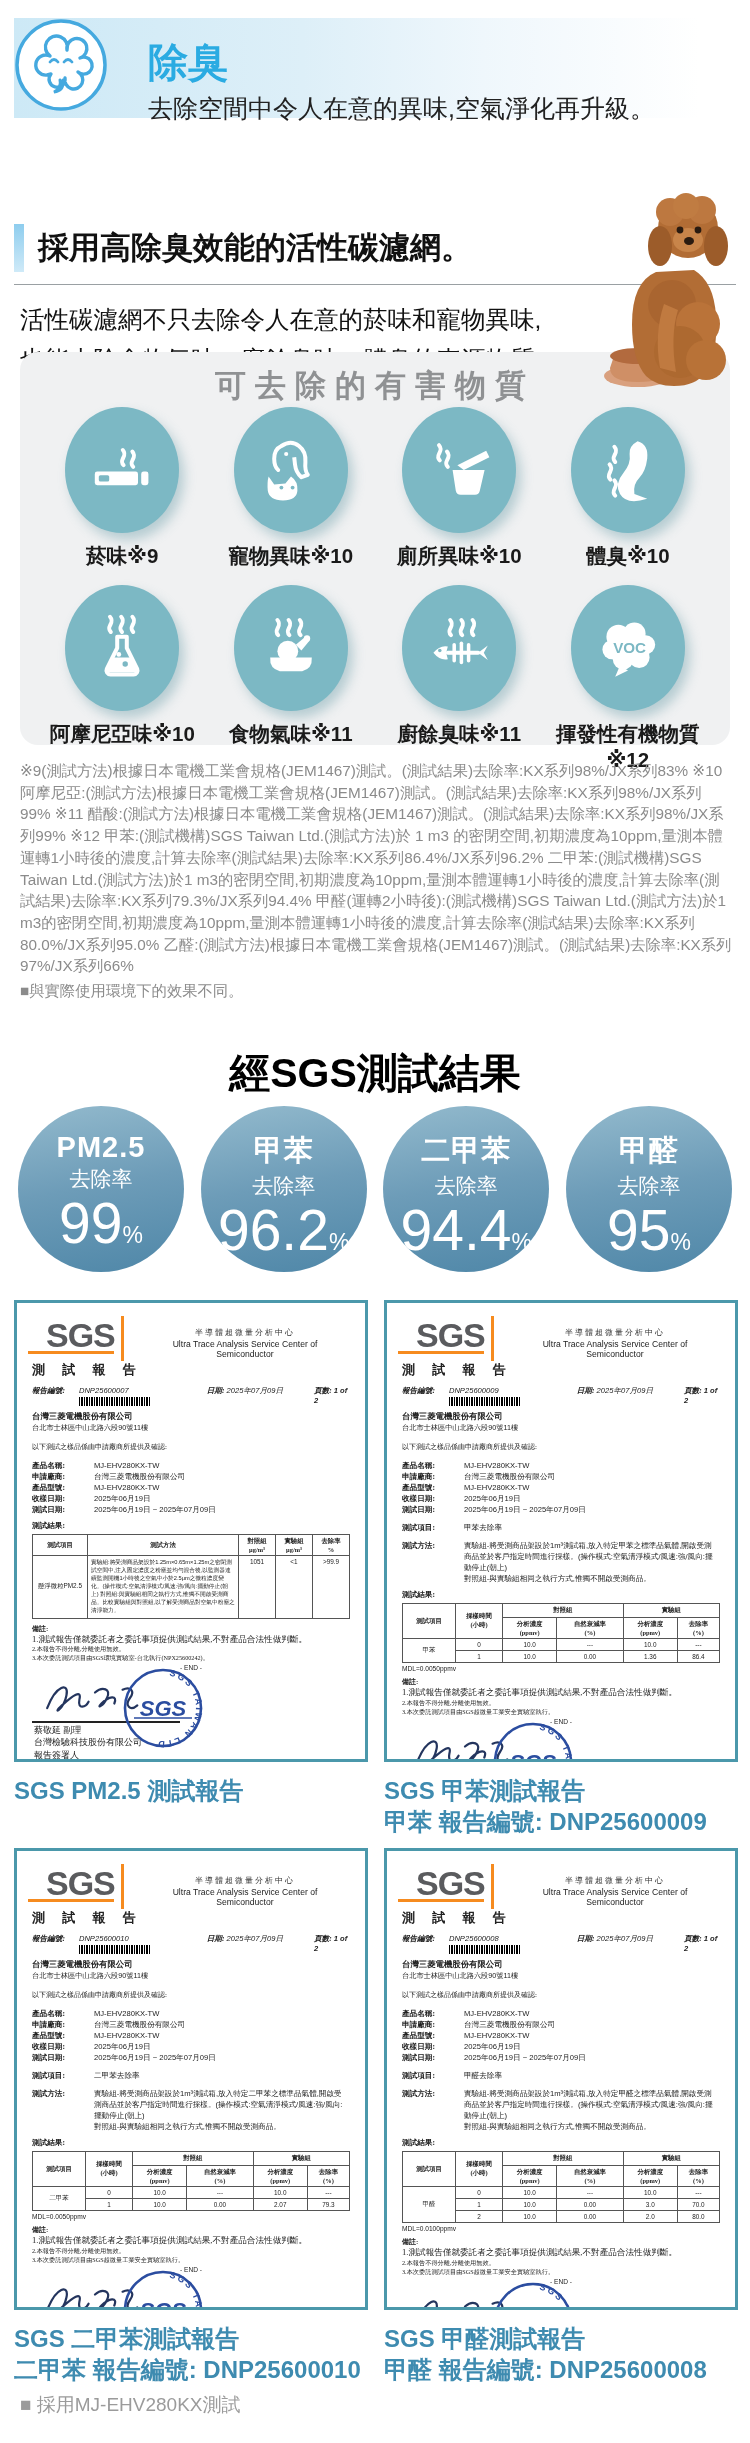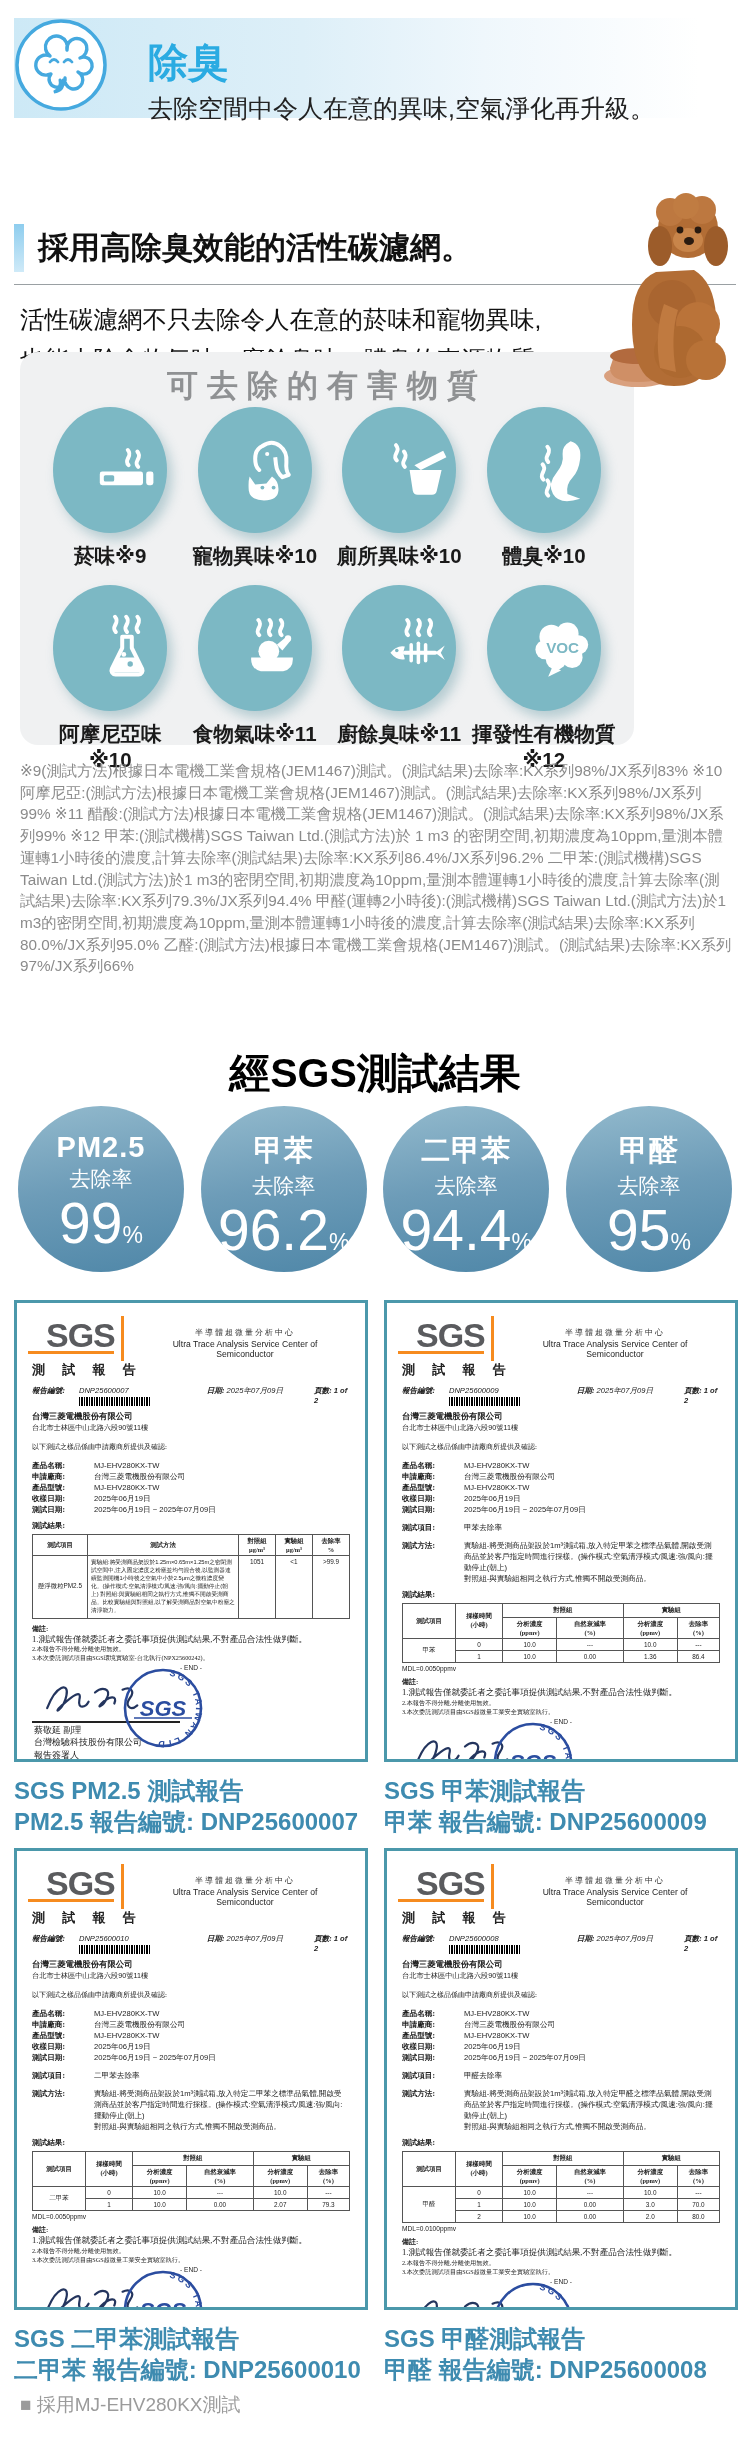--- a/index.html
+++ b/index.html
@@ -18,28 +18,28 @@
   .heading-row{left:14px;top:224px;display:flex;align-items:center;}
   .heading-bar{width:10px;height:48px;background:linear-gradient(180deg,#8ecdee,#cfeaf8);}
   .heading-text{margin-left:14px;font-size:31px;font-weight:bold;color:#111;}
   .divider{left:14px;top:284px;width:722px;height:1px;background:#9aa0a3;}
 
   .para{left:20px;top:300px;width:578px;font-size:24.5px;line-height:40px;color:#111;white-space:pre-line;}
 
   .dog{left:586px;top:184px;width:160px;height:204px;}
 
   
-  .panel{left:20px;top:352px;width:614px;height:393px;background:#f0f1f2;border-radius:18px;}
+  .panel{left:20px;top:352px;width:710px;height:393px;background:#f0f1f2;border-radius:18px;}
   .panel-title{position:absolute;top:13px;left:0;width:100%;text-align:center;
     font-size:31px;font-weight:bold;color:#8f9193;letter-spacing:9px;}
   .subst-row{position:absolute;left:0;width:100%;display:flex;justify-content:space-around;padding:0 18px;box-sizing:border-box;}
   .r1{top:55px;} .r2{top:233px;}
   .subst{width:160px;text-align:center;}
   .bubble{width:114px;height:126px;border-radius:50%;background:#7cb8c4;margin:0 auto;
-    display:flex;align-items:center;justify-content:flex-end;
+    display:flex;align-items:center;justify-content:center;
     box-shadow:5px 7px 12px rgba(110,160,170,.45);}
   .bubble svg{width:80px;height:80px;}
   .subst-label{margin-top:9px;font-size:20.5px;color:#1a1a1a;font-weight:bold;}
 
   
   .footnotes{left:20px;top:760px;width:712px;font-size:15.3px;line-height:21.7px;color:#8b8b8b;}
   .disclaimer{margin-top:3px;}
 
   
   .sgs-heading{left:0;top:1046px;width:100%;text-align:center;font-size:41px;font-weight:bold;color:#000;}
@@ -287,20 +287,21 @@
     <ellipse cx="130" cy="62" rx="12" ry="20" fill="#9c5c2a"></ellipse>
     <ellipse cx="102" cy="56" rx="15" ry="12" fill="#c8854a"></ellipse>
     <circle cx="94" cy="46" r="3.4" fill="#2a1b10"></circle>
     <circle cx="112" cy="46" r="3.4" fill="#2a1b10"></circle>
     <ellipse cx="103" cy="57" rx="5" ry="4" fill="#2a1b10"></ellipse>
     <path d="M78,120 q-10,30 -4,64 l16,4 q-6,-36 2,-62 z" fill="#c07a40"></path>
   </svg>
 
   <div class="abs footnotes">
     <div>※9(測試方法)根據日本電機工業會規格(JEM1467)測試。(測試結果)去除率:KX系列98%/JX系列83% ※10 阿摩尼亞:(測試方法)根據日本電機工業會規格(JEM1467)測試。(測試結果)去除率:KX系列98%/JX系列99% ※11 醋酸:(測試方法)根據日本電機工業會規格(JEM1467)測試。(測試結果)去除率:KX系列98%/JX系列99% ※12 甲苯:(測試機構)SGS Taiwan Ltd.(測試方法)於 1 m3 的密閉空間,初期濃度為10ppm,量測本體運轉1小時後的濃度,計算去除率(測試結果)去除率:KX系列86.4%/JX系列96.2% 二甲苯:(測試機構)SGS Taiwan Ltd.(測試方法)於1 m3的密閉空間,初期濃度為10ppm,量測本體運轉1小時後的濃度,計算去除率(測試結果)去除率:KX系列79.3%/JX系列94.4% 甲醛(運轉2小時後):(測試機構)SGS Taiwan Ltd.(測試方法)於1 m3的密閉空間,初期濃度為10ppm,量測本體運轉1小時後的濃度,計算去除率(測試結果)去除率:KX系列80.0%/JX系列95.0% 乙醛:(測試方法)根據日本電機工業會規格(JEM1467)測試。(測試結果)去除率:KX系列97%/JX系列66%</div>
+    <div class="disclaimer">■與實際使用環境下的效果不同。</div>
   </div>
 
   <div class="abs sgs-heading">經SGS測試結果</div>
 
   <div class="abs results">
     <div class="rc">
       <div class="rc-name">PM2.5</div>
       <div class="rc-rate">去除率</div>
       <div class="rc-valrow"><span class="rc-val">99</span><span class="rc-unit">%</span></div>
     </div>
@@ -415,21 +416,20 @@
           <circle cx="43" cy="43" r="38" fill="none" stroke="#2b4da0" stroke-width="2.6"></circle>
           <text font-size="9" fill="#2b4da0" font-weight="bold" letter-spacing="2"><textPath href="#stc1" startOffset="6">SGS TAIWAN LTD</textPath></text>
           <text x="43" y="51" text-anchor="middle" font-size="22" font-weight="bold" font-style="italic" fill="#2b4da0">SGS</text>
           <path d="M14,53 H72" stroke="#2b4da0" stroke-width="1.6"></path>
         </svg>
       </div>
 
     </div>
     <div class="caption">
       <div>SGS PM2.5 測試報告</div>
-      <div>PM2.5 報告編號: DNP25600007</div>
     </div>
   </div>
 
   <div class="abs cert-slot cs2">
     <div class="card">
       <div class="sgs-logo">
         <span class="sgs-word">SGS</span>
         <span class="sgs-vbar"></span>
         <span class="sgs-hline"></span>
       </div>

